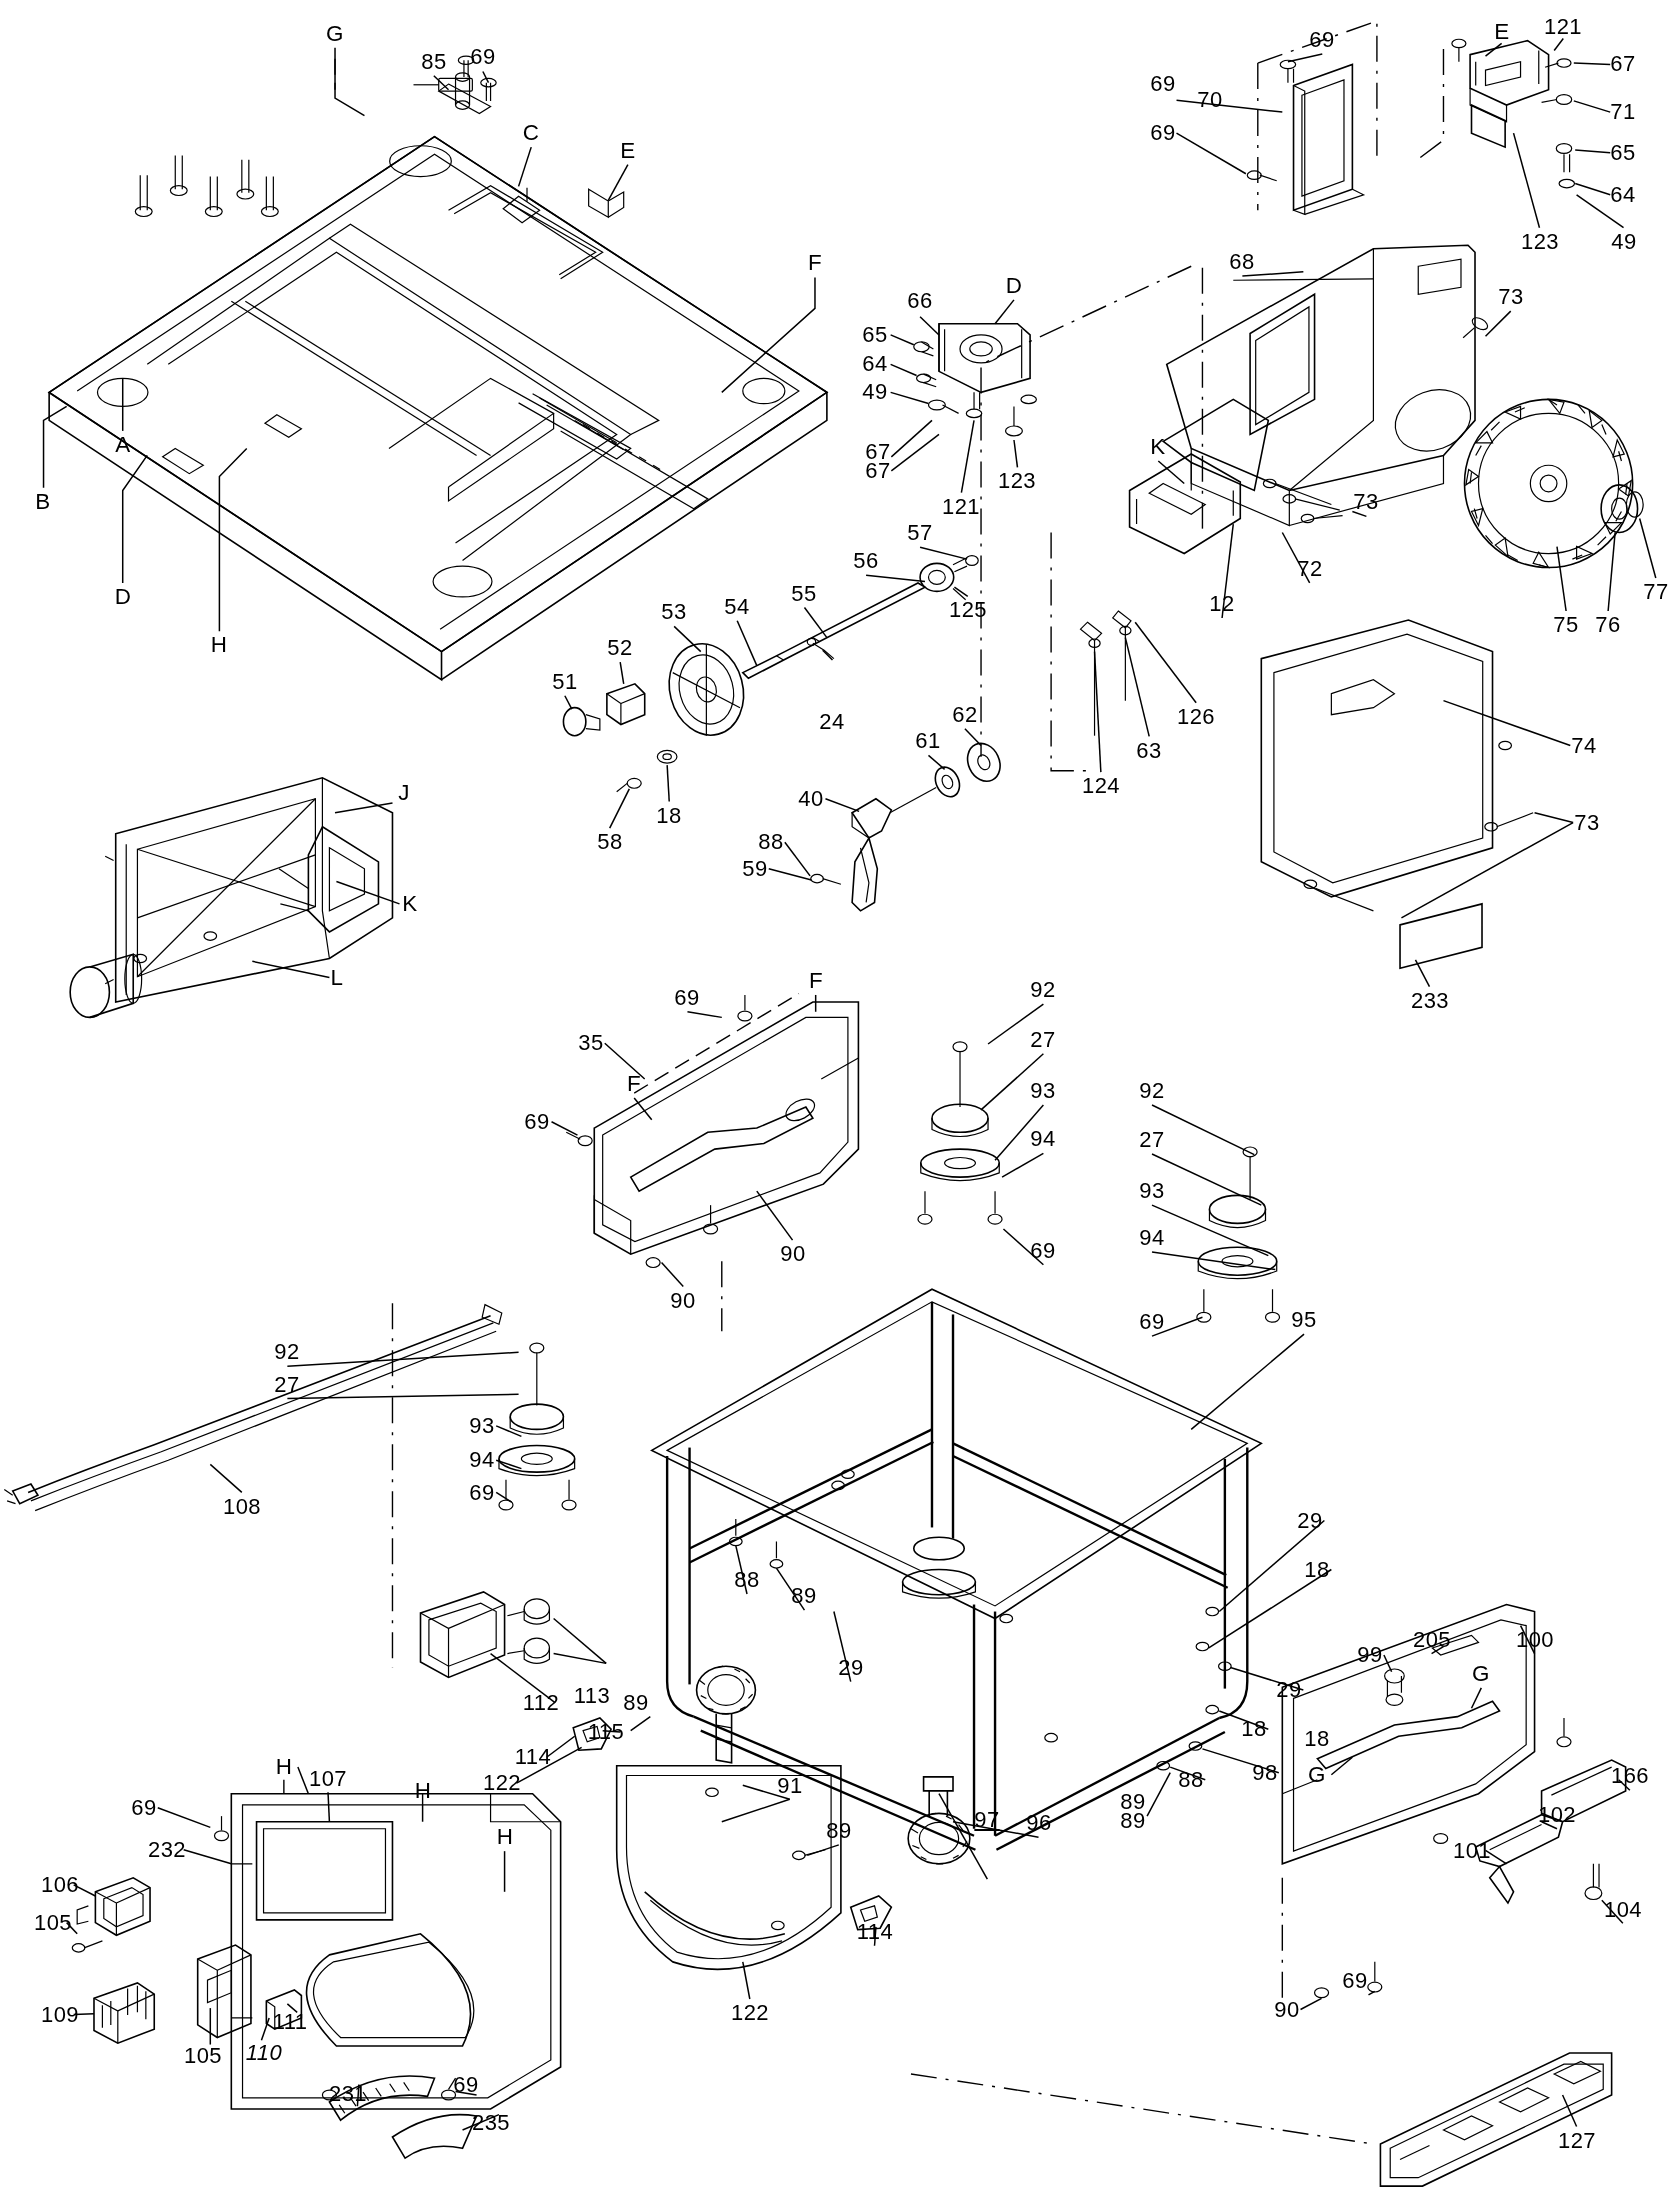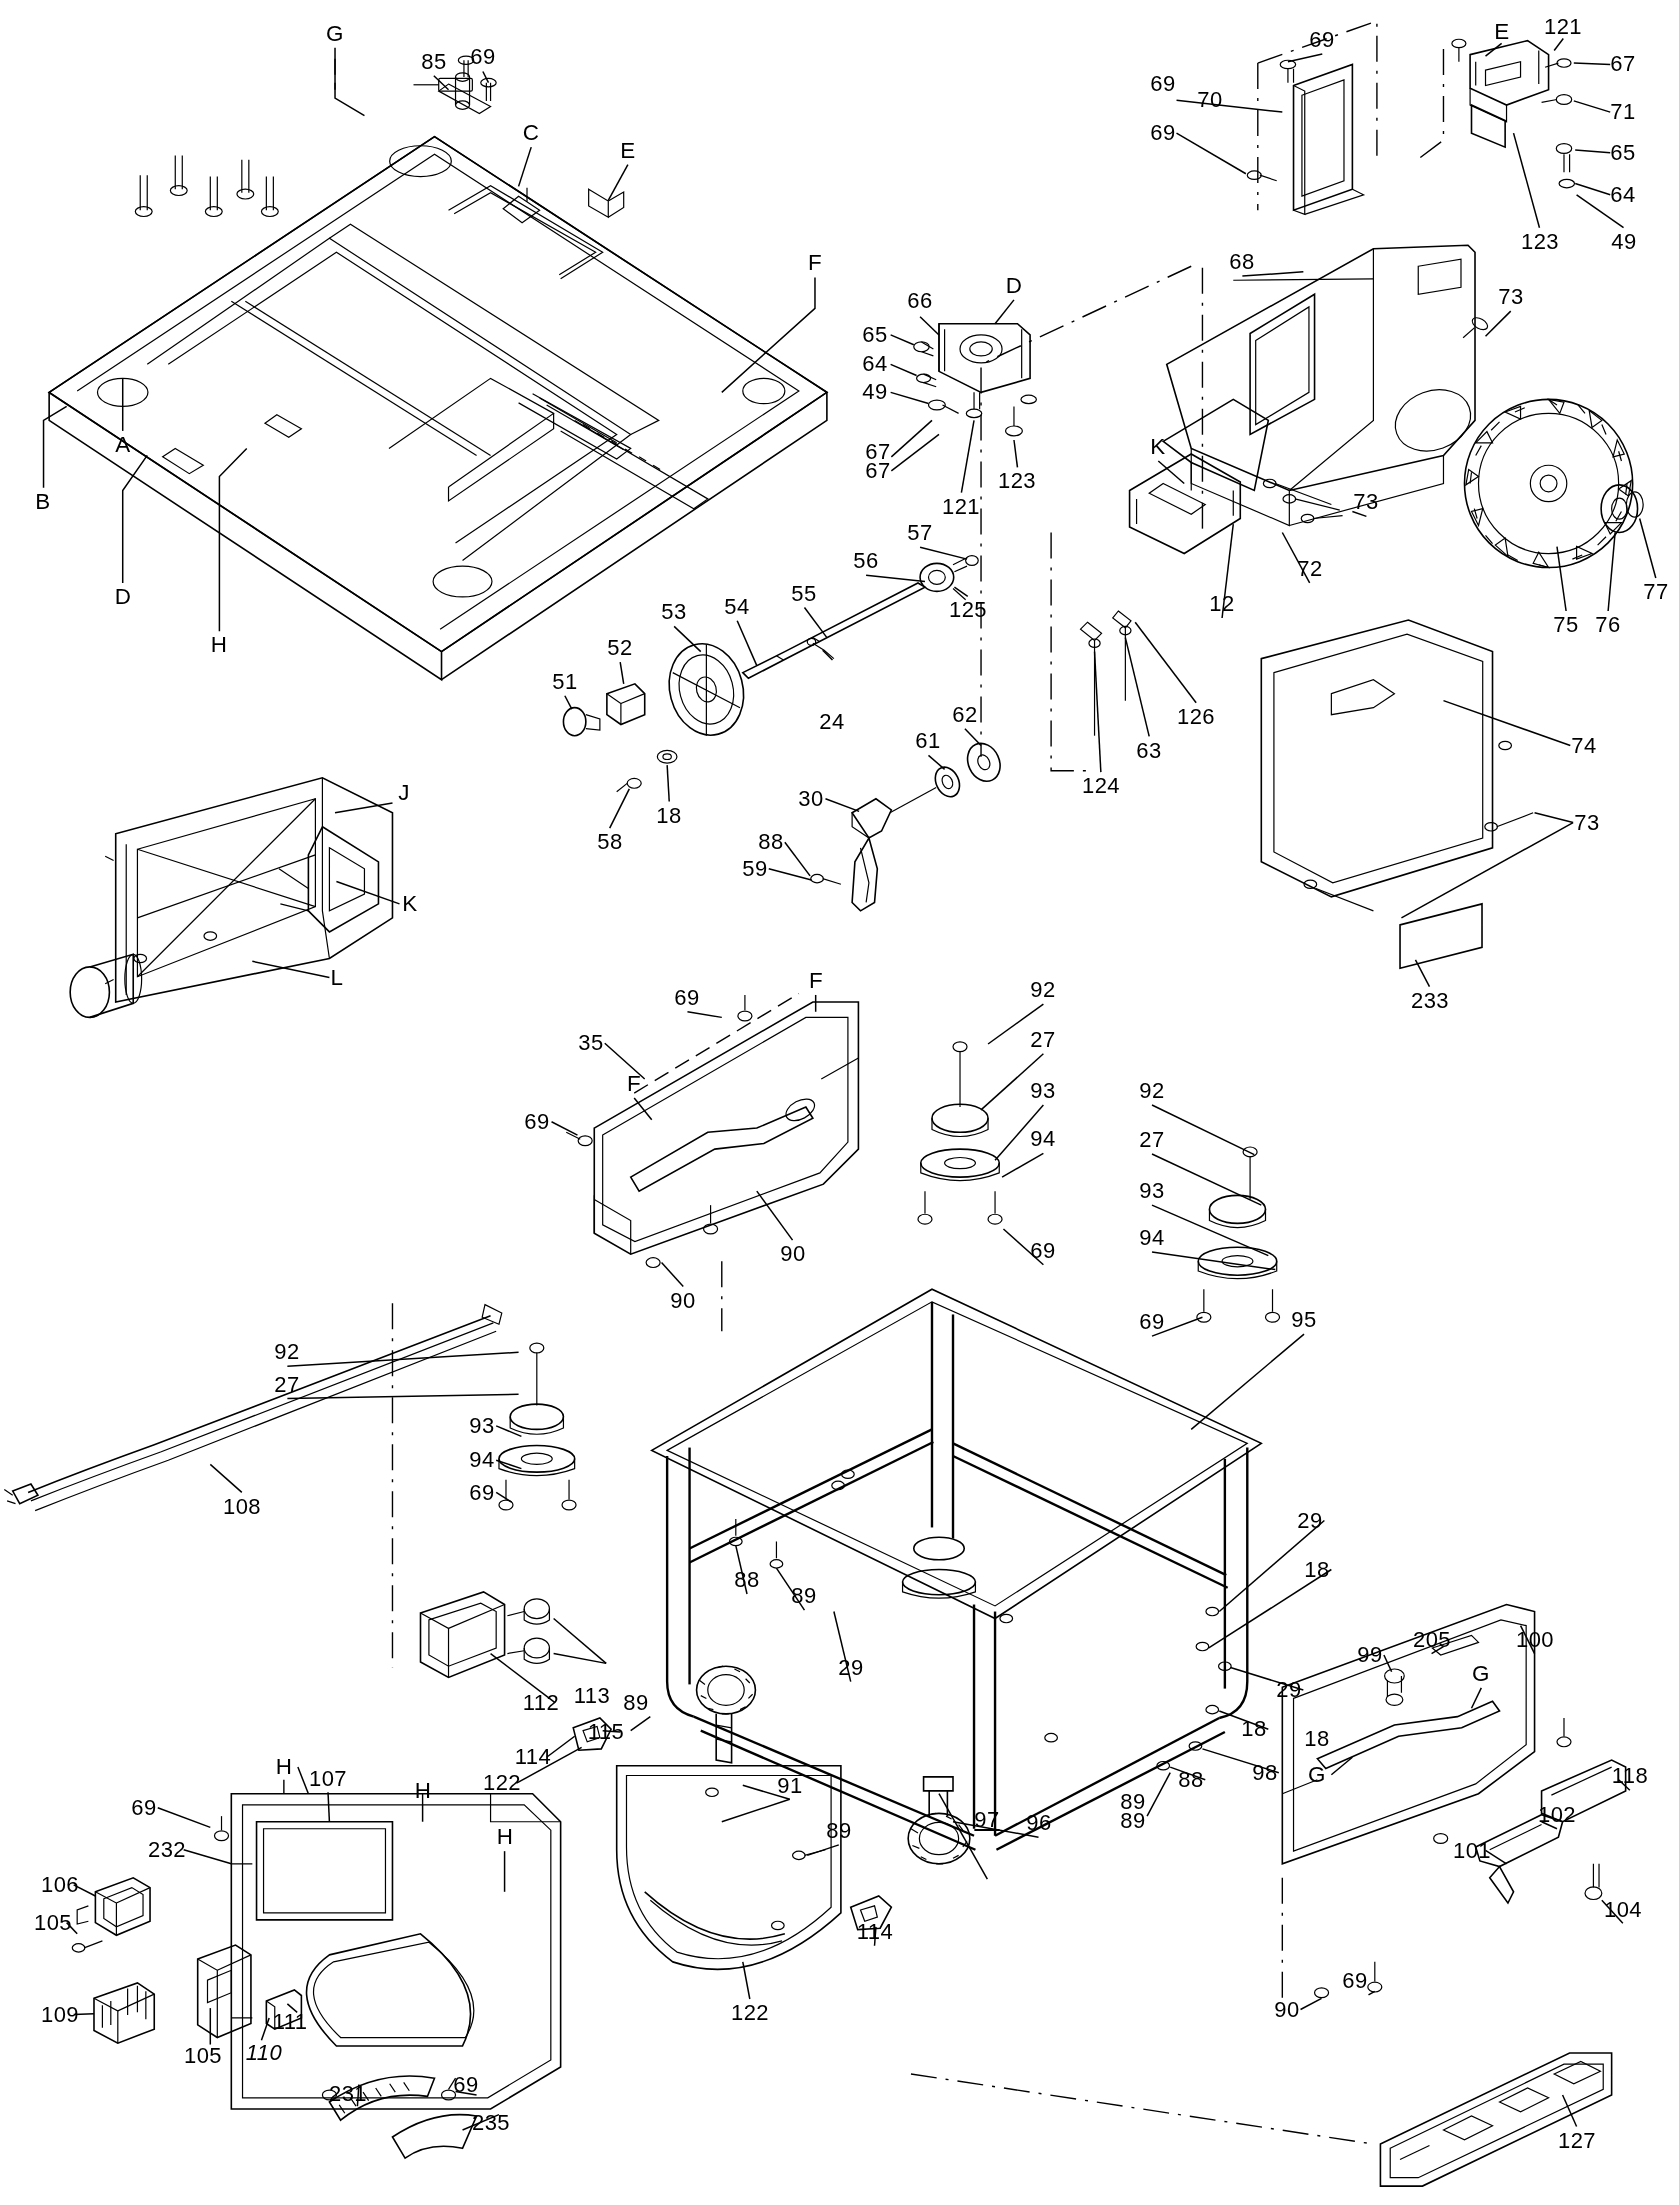--- a/index.html
+++ b/index.html
@@ -812,21 +812,21 @@
       <div class="callout" style="left: 737px; top: 607px;">54</div>
       <div class="callout" style="left: 674px; top: 612px;">53</div>
       <div class="callout" style="left: 620px; top: 648px;">52</div>
       <div class="callout" style="left: 565px; top: 682px;">51</div>
       <div class="callout" style="left: 968px; top: 610px;">125</div>
       <div class="callout" style="left: 832px; top: 674px; margin-top: 48px;">24</div>
       <div class="callout" style="left: 610px; top: 842px;">58</div>
       <div class="callout" style="left: 669px; top: 816px;">18</div>
       <div class="callout" style="left: 928px; top: 741px;">61</div>
       <div class="callout" style="left: 965px; top: 715px;">62</div>
-      <div class="callout" style="left: 811px; top: 799px;">30</div>
+      <div class="callout" style="left: 811px; top: 799px;">40</div>
       <div class="callout" style="left: 771px; top: 842px;">88</div>
       <div class="callout" style="left: 755px; top: 869px;">59</div>
       <div class="callout" style="left: 1149px; top: 751px;">63</div>
       <div class="callout" style="left: 1196px; top: 717px;">126</div>
       <div class="callout" style="left: 1101px; top: 786px;">124</div>
       <div class="callout letter" style="left: 404px; top: 793px;">J</div>
       <div class="callout letter" style="left: 410px; top: 904px;">K</div>
       <div class="callout letter" style="left: 337px; top: 978px;">L</div>
       <div class="callout" style="left: 687px; top: 998px;">69</div>
       <div class="callout letter" style="left: 816px; top: 981px;">F</div>
@@ -860,21 +860,21 @@
       <div class="callout" style="left: 1289px; top: 1690px;">29</div>
       <div class="callout" style="left: 1254px; top: 1729px;">18</div>
       <div class="callout" style="left: 1265px; top: 1773px;">98</div>
       <div class="callout" style="left: 1191px; top: 1780px;">88</div>
       <div class="callout" style="left: 1133px; top: 1802px;">89</div>
       <div class="callout" style="left: 1370px; top: 1655px;">99</div>
       <div class="callout" style="left: 1432px; top: 1640px;">205</div>
       <div class="callout" style="left: 1535px; top: 1640px;">100</div>
       <div class="callout letter" style="left: 1481px; top: 1674px;">G</div>
       <div class="callout letter" style="left: 1317px; top: 1775px;">G</div>
-      <div class="callout" style="left: 1630px; top: 1776px;">118</div>
+      <div class="callout" style="left: 1630px; top: 1776px;">166</div>
       <div class="callout" style="left: 1557px; top: 1815px;">102</div>
       <div class="callout" style="left: 1472px; top: 1851px;">101</div>
       <div class="callout" style="left: 1623px; top: 1910px;">104</div>
       <div class="callout" style="left: 1355px; top: 1981px;">69</div>
       <div class="callout" style="left: 1287px; top: 2010px;">90</div>
       <div class="callout" style="left: 1577px; top: 2141px;">127</div>
       <div class="callout" style="left: 592px; top: 1664px; margin-top: 32px;">113</div>
       <div class="callout" style="left: 541px; top: 1703px;">112</div>
       <div class="callout" style="left: 636px; top: 1703px;">89</div>
       <div class="callout" style="left: 606px; top: 1732px;">115</div>

